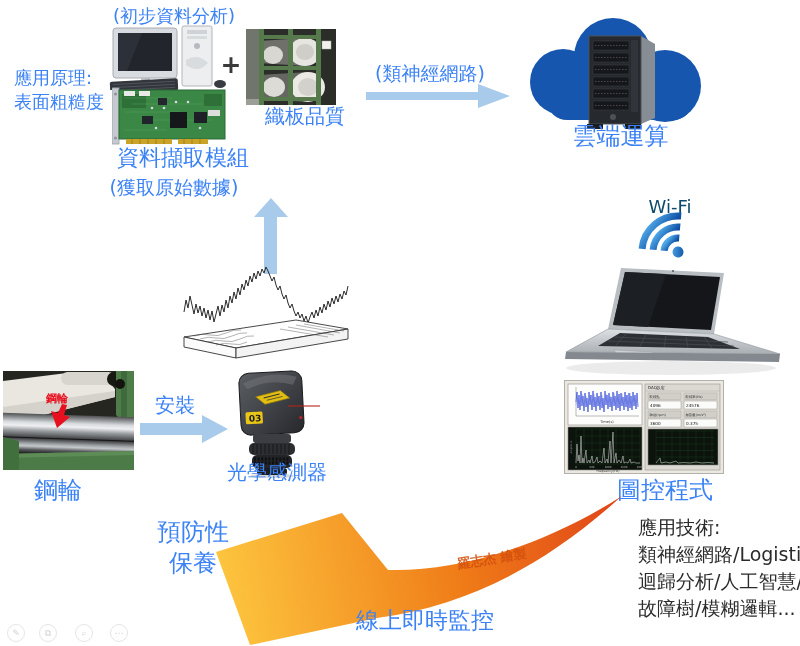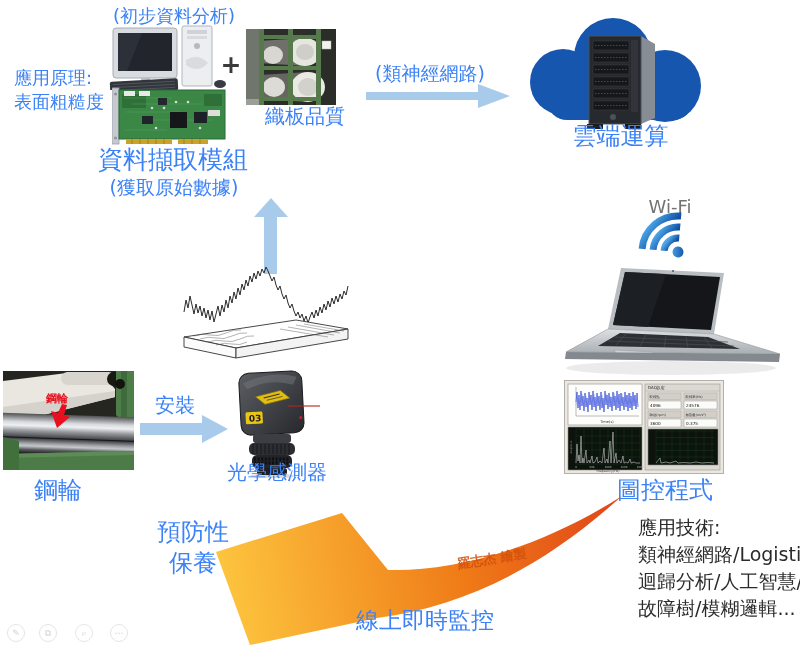--- a/index.html
+++ b/index.html
@@ -140,21 +140,21 @@
       <line x1="70" y1="77.5" x2="102" y2="77.5"></line>
         <line x1="70" y1="89.5" x2="102" y2="89.5"></line>
     </g>
     <rect x="106" y="24" width="7" height="72" fill="#31353b"></rect>
     <circle cx="88" cy="101" r="3" fill="#4b5157"></circle>
     <rect x="62" y="108" width="16" height="5" fill="#1b1d21"></rect>
       <rect x="100" y="108" width="16" height="5" fill="#1b1d21"></rect>
   </svg>
   <div class="t" style="left:558px;top:122px;width:125px;font-size:24px;">雲端運算</div>
 
-  <div class="t" style="left:98px;top:145px;width:146px;font-size:25px;text-align:right;">資料擷取模組</div>
+  <div class="t" style="left:110px;top:145px;width:146px;font-size:22px;">資料擷取模組</div>
   <div class="t" style="left:108px;top:176px;width:132px;font-size:19px;">(獲取原始數據)</div>
 
   <svg class="abs" style="left:252px;top:197px;" width="38" height="78" viewBox="0 0 38 78">
     <polygon points="19,1 36,20 25,20 25,77 12,77 12,20 2,20" fill="#A9CBEB"></polygon>
   </svg>
 
   <svg class="abs" style="left:180px;top:262px;" width="172" height="78" viewBox="0 0 172 78">
     <polyline fill="none" stroke="#2a2a2a" stroke-width="1" points="4,50 6,38 8,46 10,34 12,43 14,52 16,42 18,51 20,44 22,54 24,46 26,56 28,48 30,58 32,49 34,60 36,52 38,44 40,54 42,43 44,50 46,38 48,46 50,34 52,41 54,30 56,37 58,26 60,33 62,22 64,28 66,18 68,24 70,14 72,20 74,11 76,17 78,9 80,14 82,7 84,11 86,5 88,9 90,14 92,19 94,15 96,23 98,28 100,24 102,32 104,37 106,33 108,41 110,46 112,42 114,49 116,54 118,50 120,56 122,52 124,59 126,54 128,61 130,55 132,50 134,56 136,48 138,54 140,45 142,51 144,42 146,48 148,39 150,45 152,36 154,42 156,34 158,40 160,32 162,37 164,29 166,33 168,24"></polyline>
   </svg>
 
@@ -250,21 +250,21 @@
         <line x1="49" y1="78" x2="49" y2="88"></line>
       <line x1="53" y1="78" x2="53" y2="88"></line>
     </g>
     <rect x="16" y="89" width="40" height="13" rx="5" fill="#222428"></rect>
     <line x1="18" y1="93" x2="54" y2="93" stroke="#0e0f11" stroke-width="3" stroke-dasharray="2 1.6"></line>
     <line x1="18" y1="97" x2="54" y2="97" stroke="#0e0f11" stroke-width="3" stroke-dasharray="2 1.6"></line>
     <rect x="21" y="102" width="30" height="7" rx="3" fill="#1b1d20"></rect>
   </svg>
   <div class="t" style="left:212px;top:460px;width:130px;font-size:20px;">光學感測器</div>
 
-  <div class="t" style="left:640px;top:196px;width:60px;font-size:18px;color:#737373;">Wi-Fi</div>
+  <div class="t" style="left:640px;top:196px;width:60px;font-size:18px;color:#0c4a6e;">Wi-Fi</div>
   <svg class="abs" style="left:630px;top:208px;" width="80" height="60" viewBox="0 0 80 60">
     <defs>
       <linearGradient id="wifiGrad" x1="0" y1="0" x2="1" y2="1">
         <stop offset="0" stop-color="#4FA8E8"></stop>
           <stop offset="1" stop-color="#0C4DA2"></stop>
       </linearGradient>
     </defs>
     <g transform="rotate(-40 48 44)" fill="none" stroke="url(#wifiGrad)" stroke-width="7">
       <circle cx="48" cy="44" r="5.5" fill="url(#wifiGrad)" stroke="none"></circle>
       <path d="M38.1,34.1 A14 14 0 0 1 57.9,34.1"></path>

